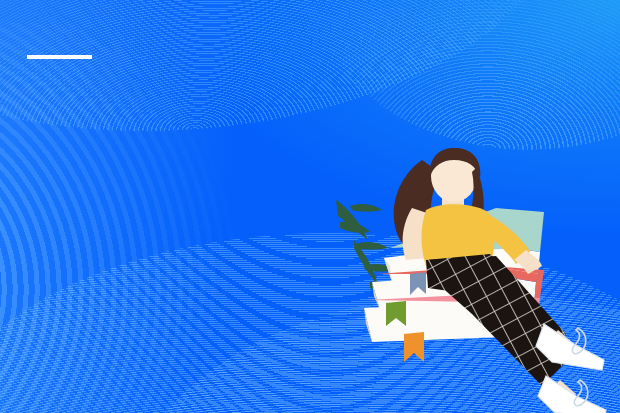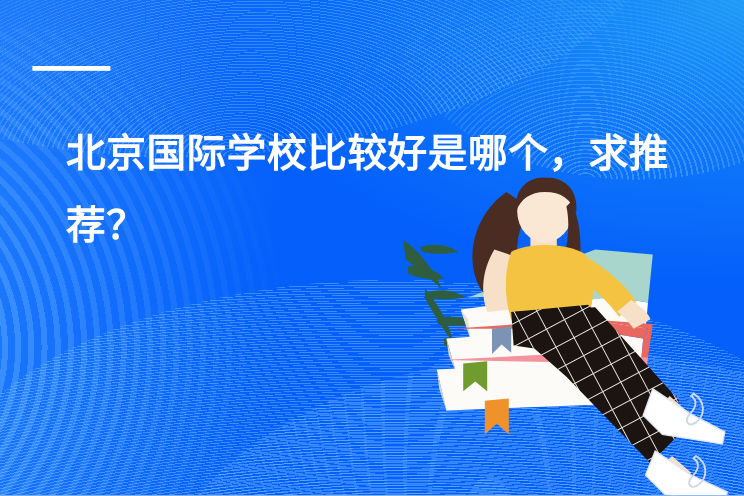--- a/index.html
+++ b/index.html
@@ -129,21 +129,20 @@
   <div class="bg-left-tint"></div>
 
   <div class="waves wave-topleft"></div>
   <div class="waves wave-topright"></div>
   <div class="waves wave-bottomleft"></div>
   <div class="waves wave-bottom"></div>
   <div class="waves wave-bottom2"></div>
 
   <div class="accent-bar"></div>
 
-  <div class="headline">北京国际学校比较好是哪个，求推荐？</div>
 
   <div class="illustration">
     <svg viewBox="0 0 290 265" xmlns="http://www.w3.org/2000/svg" aria-hidden="true">
       <defs>
         <pattern id="plaid" width="17" height="17" patternUnits="userSpaceOnUse" patternTransform="rotate(-28)">
           <rect width="17" height="17" fill="#1b1410"></rect>
           <path d="M0 0 H17 M0 0 V17" stroke="#e8e3dd" stroke-width="1.6"></path>
         </pattern>
         <clipPath id="legClipA">
           <path d="M108 95 L150 82 L232 196 L206 219 Z"></path>

